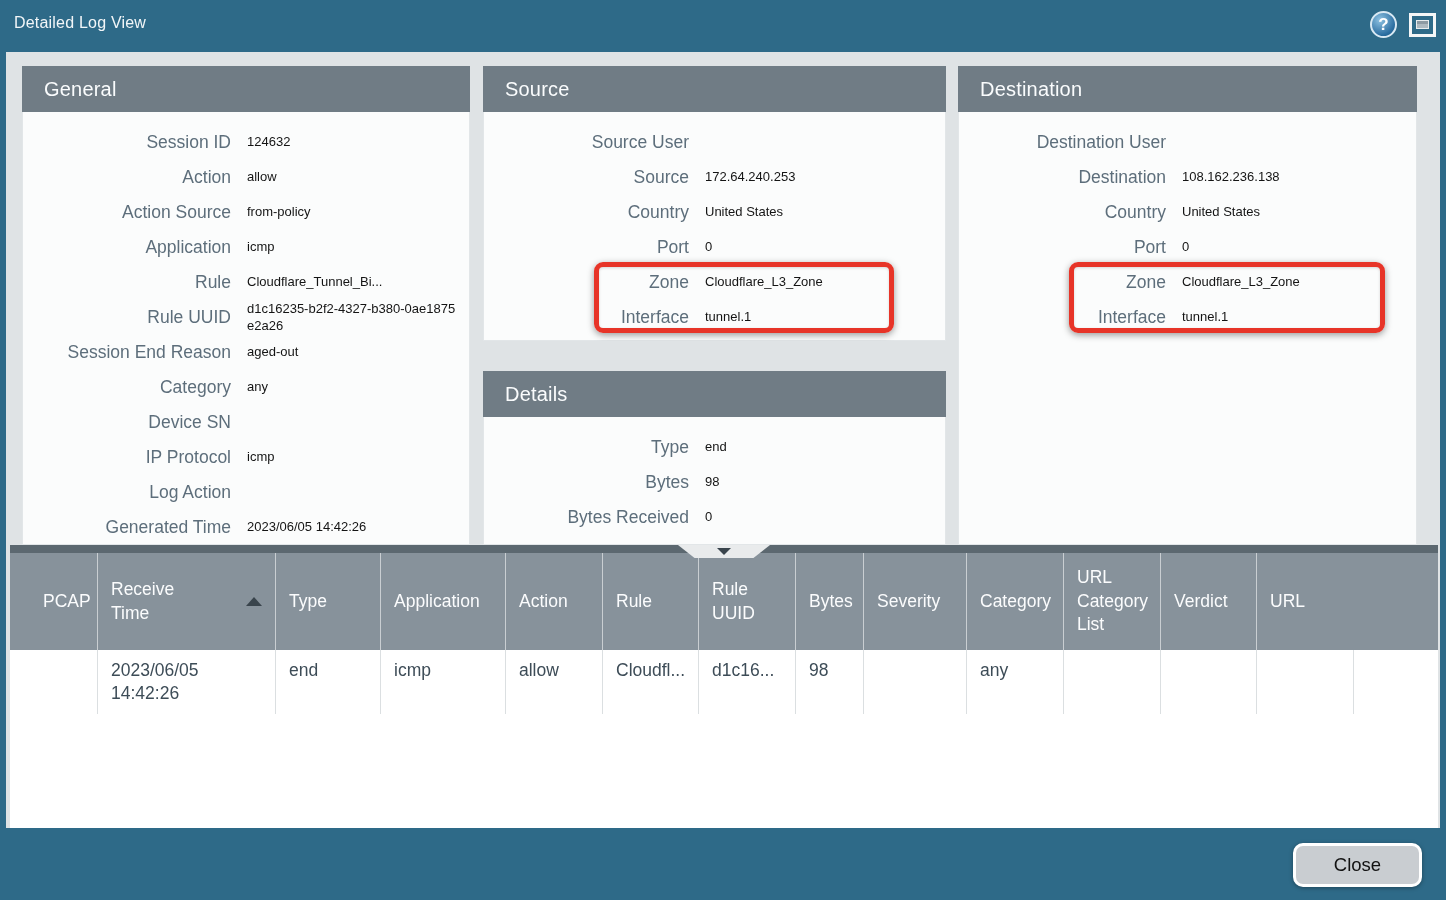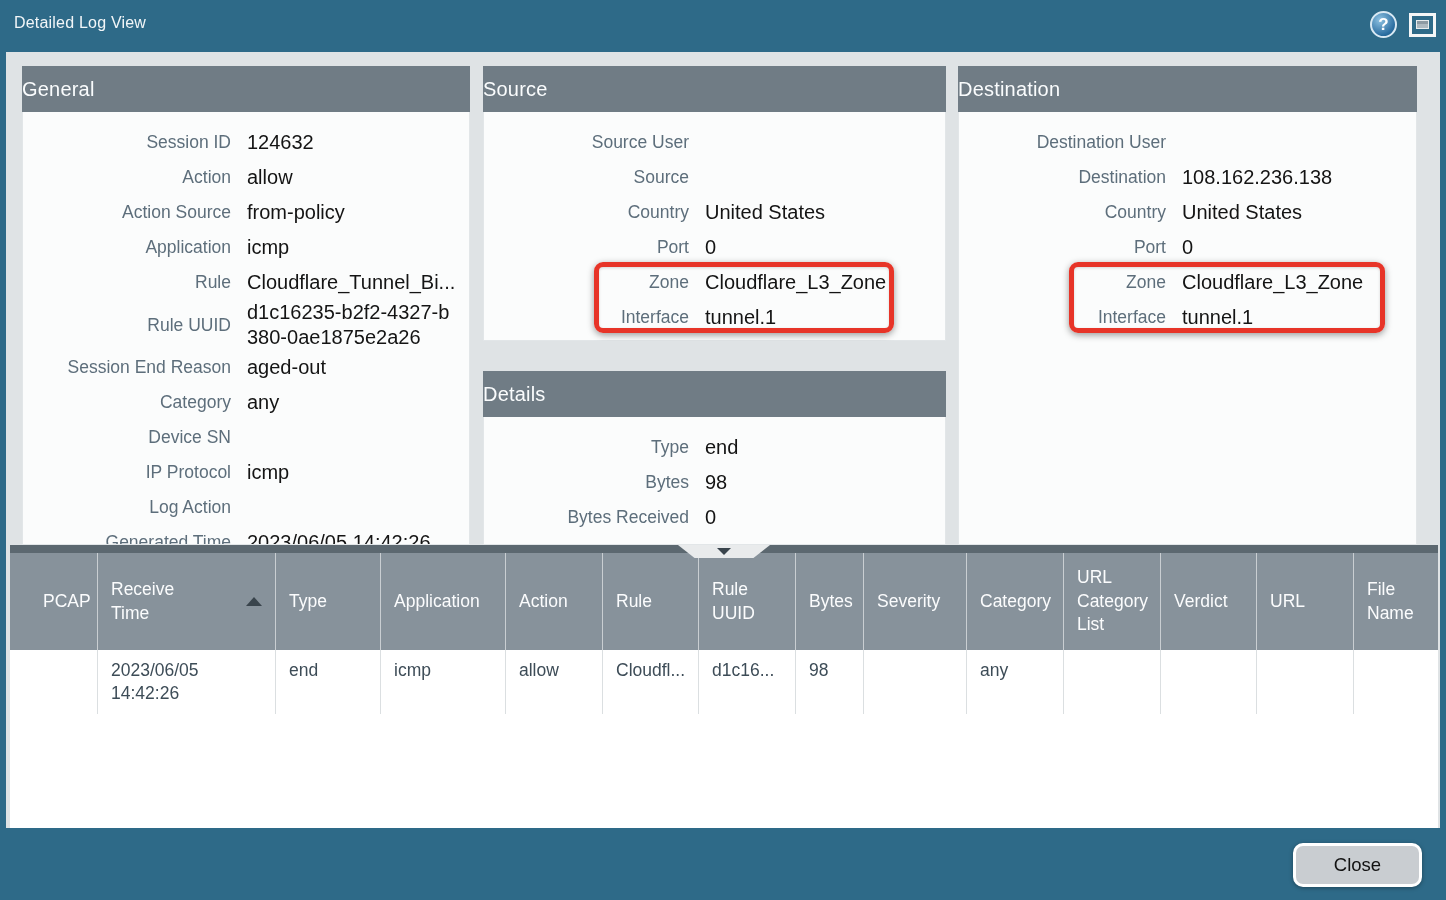--- a/index.html
+++ b/index.html
@@ -47,36 +47,36 @@
     position:absolute; display:flex; flex-direction:column; overflow:hidden;
   }
   .panel-general    { left:16px;  top:14px; width:448px; bottom:0; }
   .panel-source     { left:477px; top:14px; width:463px; height:275px; }
   .panel-details    { left:477px; top:319px; width:463px; bottom:0; }
   .panel-destination{ left:952px; top:14px; width:459px; bottom:0; }
 
   .panel-header {
     height:46px; flex:none; background:#707C85;
     color:#fafcfd; font-size:20px; font-weight:400;
-    display:flex; align-items:center; letter-spacing:0.2px;
+    display:flex; align-items:center; padding-left:22px; letter-spacing:0.2px;
   }
   .panel-body {
     flex:1; background:#FBFCFC; padding-top:13px;
     border:1px solid #e2e6e8; border-top:none; overflow:hidden;
   }
 
   .field-row { display:flex; min-height:35px; align-items:center; }
   .field-label {
     flex:none; text-align:right; color:#5D6E7B; font-size:17.5px; line-height:1.2;
   }
   .panel-general .field-label { width:208px; }
   .panel-source .field-label, .panel-details .field-label { width:205px; }
   .panel-destination .field-label { width:207px; }
   .field-value {
-    margin-left:16px; color:#141414; font-size:20px; line-height:1.25;
+    margin-left:16px; color:#141414; font-size:13px; line-height:1.25;
     flex:1; padding-right:10px; word-break:break-all;
   }
 
   .highlight-box {
     position:absolute; border:5px solid #E73428; border-radius:9px;
     box-shadow:0 2px 7px rgba(0,0,0,0.4), inset 0 1px 3px rgba(0,0,0,0.15);
     pointer-events:none; background:transparent;
   }
   .panel-source .highlight-box { left:111px; top:196px; width:300px; height:71px; }
   .panel-destination .highlight-box { left:111px; top:196px; width:316px; height:71px; }
@@ -219,20 +219,21 @@
 
     <div class="panel panel-source">
       <div class="panel-header">Source</div>
       <div class="panel-body">
         <div class="field-row">
           <div class="field-label">Source User</div>
           <div class="field-value"></div>
         </div>
         <div class="field-row">
           <div class="field-label">Source</div>
+          <div class="field-value">172.64.240.253</div>
         </div>
         <div class="field-row">
           <div class="field-label">Country</div>
           <div class="field-value">United States</div>
         </div>
         <div class="field-row">
           <div class="field-label">Port</div>
           <div class="field-value">0</div>
         </div>
         <div class="field-row">
@@ -336,23 +337,20 @@
           <span>Category</span>
         </div>
       <div class="th c10">
           <span>URL Category List</span>
         </div>
       <div class="th c11">
           <span>Verdict</span>
         </div>
       <div class="th c12">
           <span>URL</span>
-        </div>
-      <div class="th c13">
-          <span>File Name</span>
         </div>
     </div>
     <div class="trow">
       <div class="td c0"></div>
       <div class="td c1">2023/06/05 14:42:26</div>
       <div class="td c2">end</div>
       <div class="td c3">icmp</div>
       <div class="td c4">allow</div>
       <div class="td c5">Cloudfl...</div>
       <div class="td c6">d1c16...</div>

